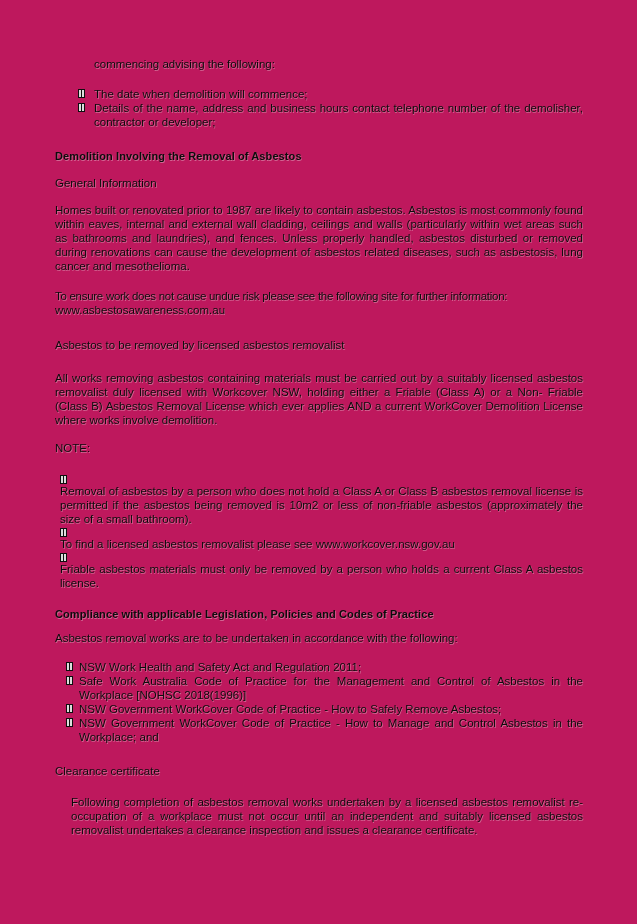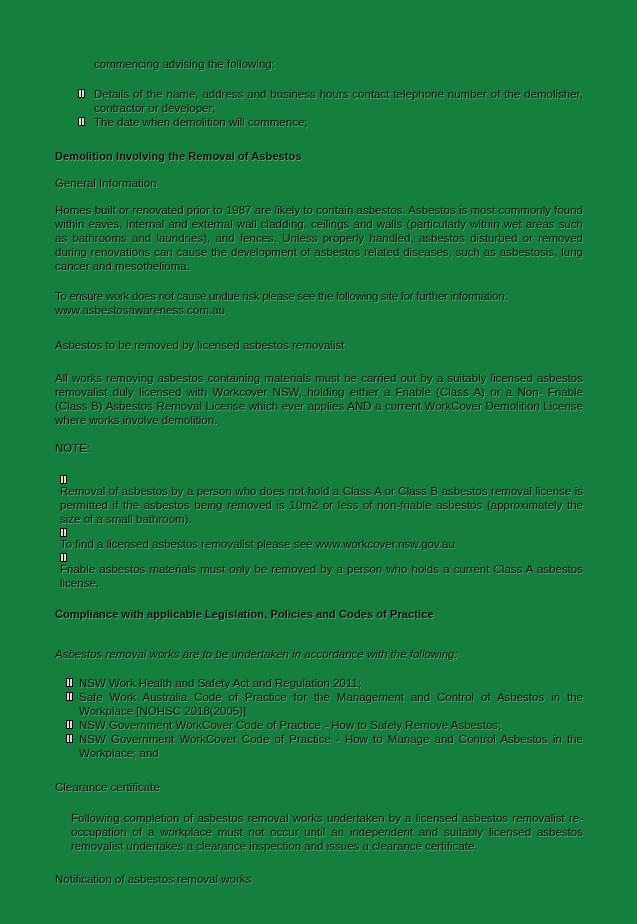--- a/index.html
+++ b/index.html
@@ -5,21 +5,21 @@
   * { margin: 0; padding: 0; box-sizing: border-box; }
   html, body { width: 637px; height: 924px; }
   body {
     background: #7e7e7e;
     font-family: "Liberation Sans", sans-serif;
   }
   .page {
     position: relative;
     width: 637px;
     height: 924px;
-    background: #15803d;
+    background: #be185d;
     overflow: hidden;
   }
   .content {
     padding: 57px 54px 0 55px;
     color: #151515;
     font-size: 11.5px;
     line-height: 14px;
     filter: blur(0.28px) contrast(1.08);
     text-shadow: 0.7px 0.7px 0 rgba(235,235,235,0.35);
   }
@@ -58,42 +58,42 @@
   .m-list1   { margin-top: 16px; }
   .m-h1      { margin-top: 20px; }
   .m-sub1    { margin-top: 13px; }
   .m-para1   { margin-top: 13px; }
   .m-para2   { margin-top: 16px; }
   .m-sub2    { margin-top: 21px; }
   .m-para3   { margin-top: 19px; }
   .m-note    { margin-top: 14px; }
   .m-notelist{ margin-top: 18px; }
   .m-h2      { margin-top: 17px; }
-  .m-para4   { margin-top: 26px; font-style: italic; }
+  .m-para4   { margin-top: 10px; }
   .m-complist{ margin-top: 15px; }
   .m-sub3    { margin-top: 20px; }
   .m-para5   { margin-top: 17px; margin-left: 16px; }
   .m-sub4    { margin-top: 19px; }
 </style>
 </head>
 <body>
 
 <div class="page">
   <div class="content">
 
     <p class="intro">commencing advising the following:</p>
 
     <div class="blist list1 m-list1">
       <div class="li">
         <span class="marker"></span>
-        <span class="litext">Details of the name, address and business hours contact telephone number of the demolisher, contractor or developer;</span>
+        <span class="litext">The date when demolition will commence;</span>
       </div>
       <div class="li">
         <span class="marker"></span>
-        <span class="litext">The date when demolition will commence;</span>
+        <span class="litext">Details of the name, address and business hours contact telephone number of the demolisher, contractor or developer;</span>
       </div>
     </div>
 
     <h2 class="m-h1">Demolition Involving the Removal of Asbestos</h2>
 
     <p class="sub m-sub1">General Information</p>
 
     <p class="m-para1">Homes built or renovated prior to 1987 are likely to contain asbestos. Asbestos is most commonly found within eaves, internal and external wall cladding, ceilings and walls (particularly within wet areas such as bathrooms and laundries), and fences. Unless properly handled, asbestos disturbed or removed during renovations can cause the development of asbestos related diseases, such as asbestosis, lung cancer and mesothelioma.</p>
 
     <p class="m-para2"><span class="nowrap">To ensure work does not cause undue risk please see the following site for further information:</span><span>www.asbestosawareness.com.au</span></p>
@@ -123,32 +123,31 @@
 
     <p class="m-para4">Asbestos removal works are to be undertaken in accordance with the following:</p>
 
     <div class="blist complist m-complist">
       <div class="li">
         <span class="marker"></span>
         <span class="litext">NSW Work Health and Safety Act and Regulation 2011;</span>
       </div>
       <div class="li">
         <span class="marker"></span>
-        <span class="litext">Safe Work Australia Code of Practice for the Management and Control of Asbestos in the Workplace [NOHSC 2018(2005)]</span>
+        <span class="litext">Safe Work Australia Code of Practice for the Management and Control of Asbestos in the Workplace [NOHSC 2018(1996)]</span>
       </div>
       <div class="li">
         <span class="marker"></span>
         <span class="litext">NSW Government WorkCover Code of Practice - How to Safely Remove Asbestos;</span>
       </div>
       <div class="li">
         <span class="marker"></span>
         <span class="litext">NSW Government WorkCover Code of Practice - How to Manage and Control Asbestos in the Workplace; and</span>
       </div>
     </div>
 
     <p class="sub m-sub3">Clearance certificate</p>
 
     <p class="m-para5">Following completion of asbestos removal works undertaken by a licensed asbestos removalist re-occupation of a workplace must not occur until an independent and suitably licensed asbestos removalist undertakes a clearance inspection and issues a clearance certificate.</p>
 
-    <p class="sub m-sub4">Notification of asbestos removal works</p>
 
   </div>
 </div>
 
 </body></html>

